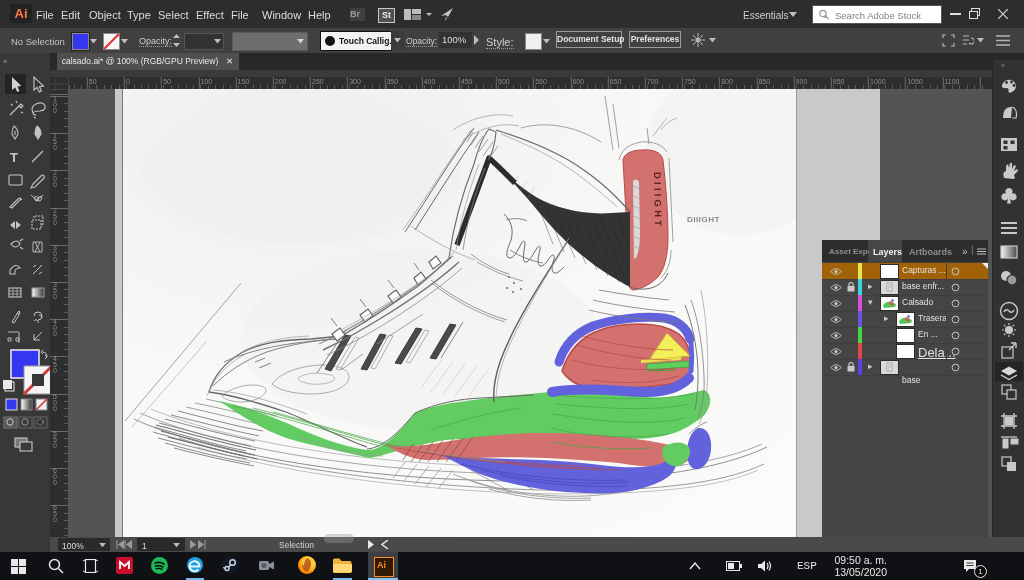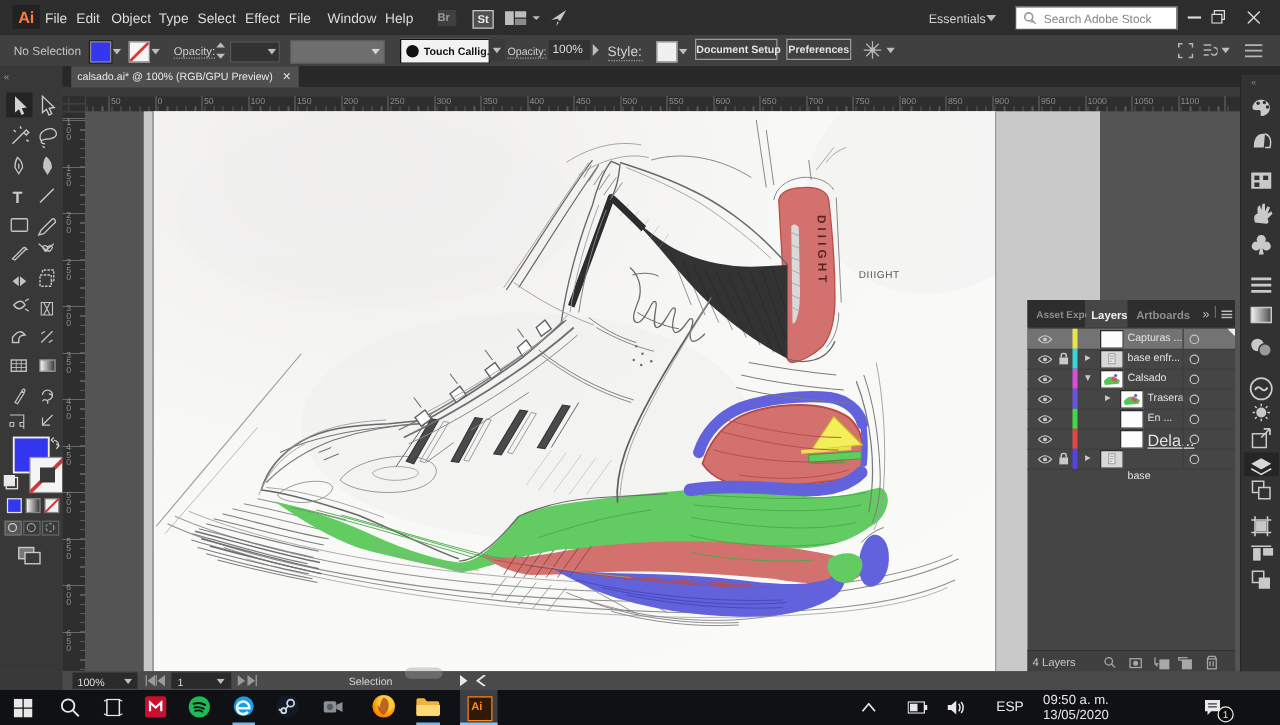--- a/index.html
+++ b/index.html
@@ -574,21 +574,21 @@
   <div style="position:absolute;left:46px;top:0;width:34px;height:22px;background:#464646;"></div>
   <span style="position:absolute;left:7px;top:7px;color:#8e8e8e;font-weight:bold;font-size:8px;width:40px;overflow:hidden;white-space:nowrap;display:inline-block;">Asset Expo</span>
   <span style="position:absolute;left:51px;top:7px;color:#f0f0f0;font-weight:bold;font-size:9px;">Layers</span>
   <span style="position:absolute;left:87px;top:7px;color:#8e8e8e;font-weight:bold;font-size:9px;">Artboards</span>
   <span style="position:absolute;left:140px;top:6px;color:#bdbdbd;">»</span>
   <span style="position:absolute;left:149px;top:4px;color:#777;">|</span>
   <svg style="position:absolute;left:155px;top:8px;" width="9" height="7" viewBox="0 0 9 7">
       <path d="M0 1 h9 M0 3.5 h9 M0 6 h9" stroke="#bdbdbd" stroke-width="1.2"></path>
     </svg>
   <div id="lrows">
-      <div style="position:absolute;left:0;top:23px;width:166px;height:16px;background:#737373;border-bottom:1px solid #3e3e3e;">
+      <div style="position:absolute;left:0;top:23px;width:166px;height:16px;background:#a16207;border-bottom:1px solid #3e3e3e;">
         <svg style="position:absolute;left:8px;top:5px;" width="12" height="7" viewBox="0 0 13 8">
           <path d="M0.5 4 Q6.5 -2.5 12.5 4 Q6.5 10.5 0.5 4z" fill="none" stroke="#c9c9c9"></path>
           <circle cx="6.5" cy="4" r="1.8" fill="#c9c9c9"></circle>
         </svg>
         <div style="position:absolute;left:36px;top:0;width:4px;height:16px;background:#e6e64a;"></div>
         <div style="position:absolute;left:58px;top:1px;width:17px;height:13px;background:#fdfdfd;border:1px solid #2c2c2c;"></div>
         <span style="position:absolute;left:80px;top:2px;font-size:8.5px;color:#e2e2e2;white-space:nowrap;">Capturas ...</span>
         <div style="position:absolute;left:124px;top:0;width:1px;height:16px;background:#3e3e3e;"></div>
         <svg style="position:absolute;left:129px;top:4px;" width="9" height="9" viewBox="0 0 9 9">
           <circle cx="4.5" cy="4.5" r="3.4" fill="none" stroke="#c4c4c4"></circle>
@@ -693,36 +693,20 @@
             <rect x="6" y="2" width="5" height="8" fill="#efefef" stroke="#999" stroke-width="0.8"></rect>
             <path d="M7 4 h3 M7 6 h3 M7 8 h2" stroke="#888" stroke-width="0.7"></path>
           </svg></div>
         <span style="position:absolute;left:80px;top:16px;font-size:8.5px;color:#e2e2e2;white-space:nowrap;">base</span>
         <div style="position:absolute;left:124px;top:0;width:1px;height:16px;background:#3e3e3e;"></div>
         <svg style="position:absolute;left:129px;top:4px;" width="9" height="9" viewBox="0 0 9 9">
           <circle cx="4.5" cy="4.5" r="3.4" fill="none" stroke="#c4c4c4"></circle>
         </svg>
       </div>
     </div>
-  <div style="position:absolute;left:0;top:280px;width:166px;height:17px;background:#404040;border-top:1px solid #333;">
-    <span style="position:absolute;left:4px;top:4px;font-size:9px;color:#c8c8c8;">4 Layers</span>
-    <svg style="position:absolute;left:60px;top:3px;" width="100" height="12" viewBox="0 0 100 12">
-      <g stroke="#a8a8a8" fill="none">
-        <circle cx="5" cy="5" r="3"></circle>
-          <path d="M7 7 l3 3"></path>
-        <rect x="22" y="3" width="9" height="7"></rect>
-          <circle cx="26.5" cy="6.5" r="2" fill="#a8a8a8" stroke="none"></circle>
-        <path d="M42 2 v5 h3 m-3 0 l2 2"></path>
-          <rect x="46" y="4" width="7" height="7" fill="#a8a8a8"></rect>
-        <rect x="64" y="4" width="7" height="7" fill="#a8a8a8"></rect>
-          <path d="M64 4 l-3 0 0 -2 7 0"></path>
-        <path d="M84 3 h7 v8 h-7z M84 3 l1-2 5 0 1 2 M86 5 v4 M88.5 5 v4" stroke="#a8a8a8"></path>
-      </g>
-    </svg>
-  </div>
 
 </div>
 <div class="abs" id="statusbar">
   <div style="position:absolute;left:0;top:0;width:50px;height:15px;background:#383838;"></div>
   <div style="position:absolute;left:58px;top:1px;width:52px;height:13px;background:#2a2a2a;color:#ddd;font-size:9px;">
       <span style="position:absolute;left:4px;top:2.5px;font-size:8.5px;">100%</span>
       <svg style="position:absolute;left:41px;top:5px;" width="7" height="5" viewBox="0 0 8 6">
         <path d="M0 0 l4 5 4-5z" fill="#bdbdbd"></path>
       </svg>
     </div>
@@ -807,20 +791,20 @@
     </svg>
   <svg style="position:absolute;left:726px;top:9px;" width="16" height="10" viewBox="0 0 16 10">
       <rect x="0.5" y="0.5" width="13" height="9" fill="none" stroke="#e8e8e8"></rect>
       <rect x="14" y="3" width="2" height="4" fill="#e8e8e8"></rect>
       <rect x="2" y="2" width="6" height="6" fill="#e8e8e8"></rect>
     </svg>
   <svg style="position:absolute;left:758px;top:8px;" width="14" height="12" viewBox="0 0 14 12">
       <path d="M0 4 h3 l4-3.5 v11 L3 8 H0z" fill="#e8e8e8"></path>
       <path d="M9 3 q2 3 0 6 M11 1.5 q3 4.5 0 9" stroke="#e8e8e8" fill="none" stroke-width="1.2"></path>
     </svg>
-  <span style="position:absolute;left:797px;top:8px;font-size:11px;color:#e8e8e8;">ESP</span>
+  <span style="position:absolute;left:797px;top:8px;font-size:11px;color:#e8e8e8;font-family:Liberation Mono, monospace;">ESP</span>
   <div style="position:absolute;left:802px;top:2px;width:85px;text-align:right;font-size:10.5px;color:#e8e8e8;line-height:12px;">09:50 a. m.<br>13/05/2020</div>
   <svg style="position:absolute;left:963px;top:7px;" width="17" height="15" viewBox="0 0 17 15">
       <path d="M1 1 h12 v9 H6 l-3 3 v-3 H1z" fill="#e8e8e8"></path>
       <path d="M3.5 4 h7 M3.5 6.5 h7" stroke="#3a3a3a"></path>
     </svg>
   <div style="position:absolute;left:974px;top:13px;width:11px;height:11px;border-radius:50%;background:#0c0c0c;border:1px solid #e8e8e8;color:#e8e8e8;font-size:8px;text-align:center;line-height:11px;">1</div>
 </div>
 
 </body></html>

